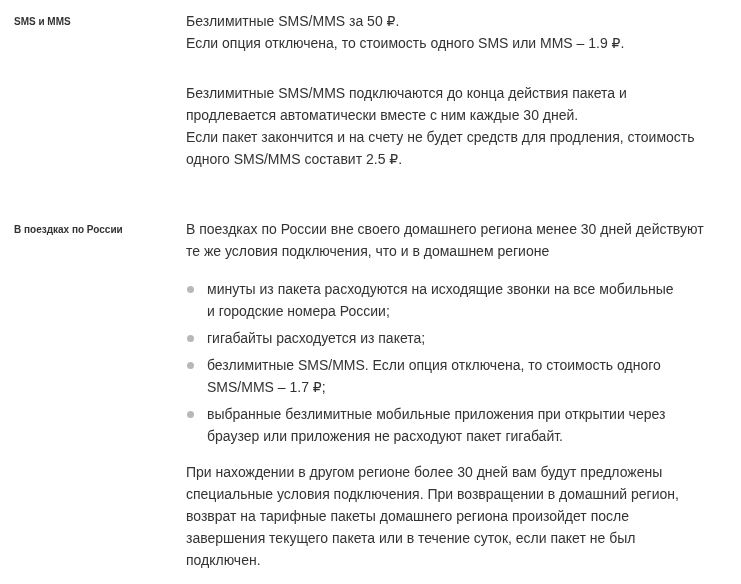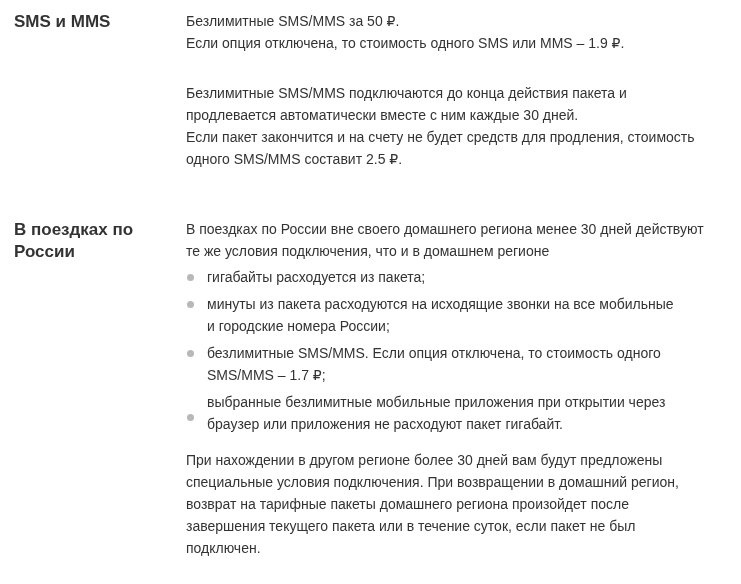--- a/index.html
+++ b/index.html
@@ -22,53 +22,52 @@
   .section-row {
     display: flex;
     align-items: flex-start;
   }
   .section-row.first {
     margin-bottom: 48px;
   }
   .section-label {
     flex: 0 0 172px;
     width: 172px;
-    font-size: 17px;
+    font-size: 10px;
     font-weight: bold;
     line-height: 22px;
     padding-top: 1px;
   }
   .section-content {
     flex: 1 1 auto;
     font-size: 14px;
     line-height: 22px;
   }
   .para {
     margin: 0;
     white-space: pre-line;
   }
   .para.gap-after {
     margin-bottom: 28px;
   }
   .para.intro {
-    margin-bottom: 4px;
+    margin-bottom: 16px;
   }
   ul.bullet-list {
     list-style: none;
     margin: 0 0 14px 0;
     padding: 0;
   }
   ul.bullet-list li {
     display: flex;
     align-items: flex-start;
     margin-bottom: 5px;
   }
   ul.bullet-list li:last-child {
     margin-bottom: 0;
-    align-items: center;
   }
   .bullet-dot {
     flex: 0 0 7px;
     width: 7px;
     height: 7px;
     border-radius: 50%;
     background: #b8b8b8;
     margin: 8px 13px 0 1px;
   }
   .bullet-text {
@@ -93,26 +92,26 @@
   </section>
 
   <section class="section-row">
     <div class="section-label">В поездках по России</div>
     <div class="section-content">
       <p class="para intro">В поездках по России вне своего домашнего региона менее 30 дней действуют
 те же условия подключения, что и в домашнем регионе</p>
       <ul class="bullet-list">
         <li>
           <span class="bullet-dot"></span>
-          <span class="bullet-text">гигабайты расходуется из пакета;</span>
+          <span class="bullet-text">минуты из пакета расходуются на исходящие звонки на все мобильные
+и городские номера России;</span>
         </li>
         <li>
           <span class="bullet-dot"></span>
-          <span class="bullet-text">минуты из пакета расходуются на исходящие звонки на все мобильные
-и городские номера России;</span>
+          <span class="bullet-text">гигабайты расходуется из пакета;</span>
         </li>
         <li>
           <span class="bullet-dot"></span>
           <span class="bullet-text">безлимитные SMS/MMS. Если опция отключена, то стоимость одного
 SMS/MMS – 1.7 ₽;</span>
         </li>
         <li>
           <span class="bullet-dot"></span>
           <span class="bullet-text">выбранные безлимитные мобильные приложения при открытии через
 браузер или приложения не расходуют пакет гигабайт.</span>

